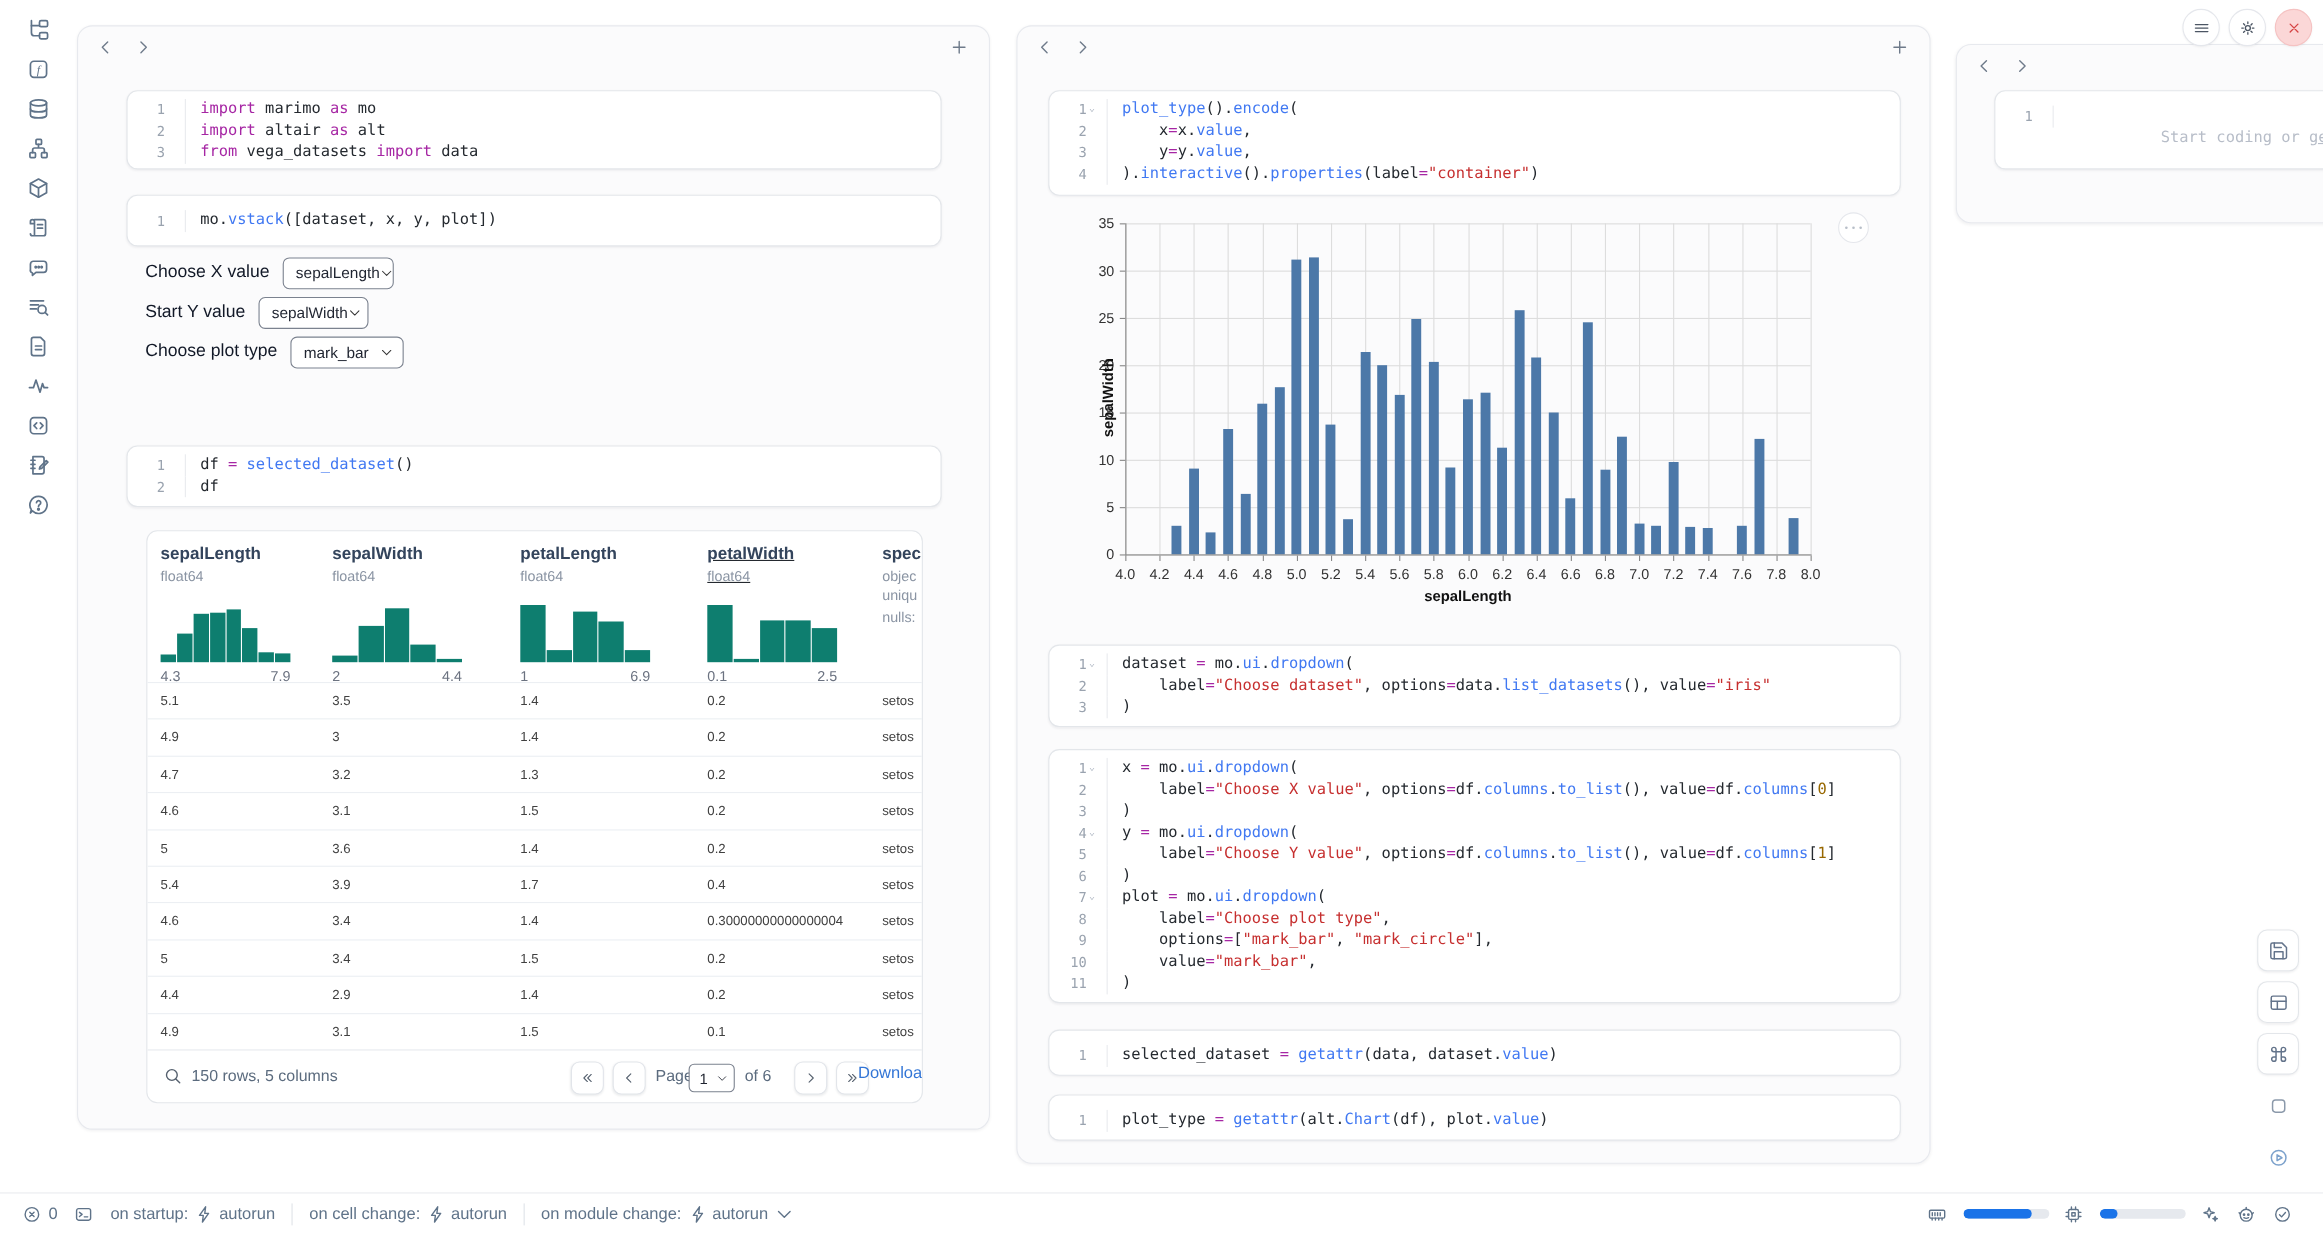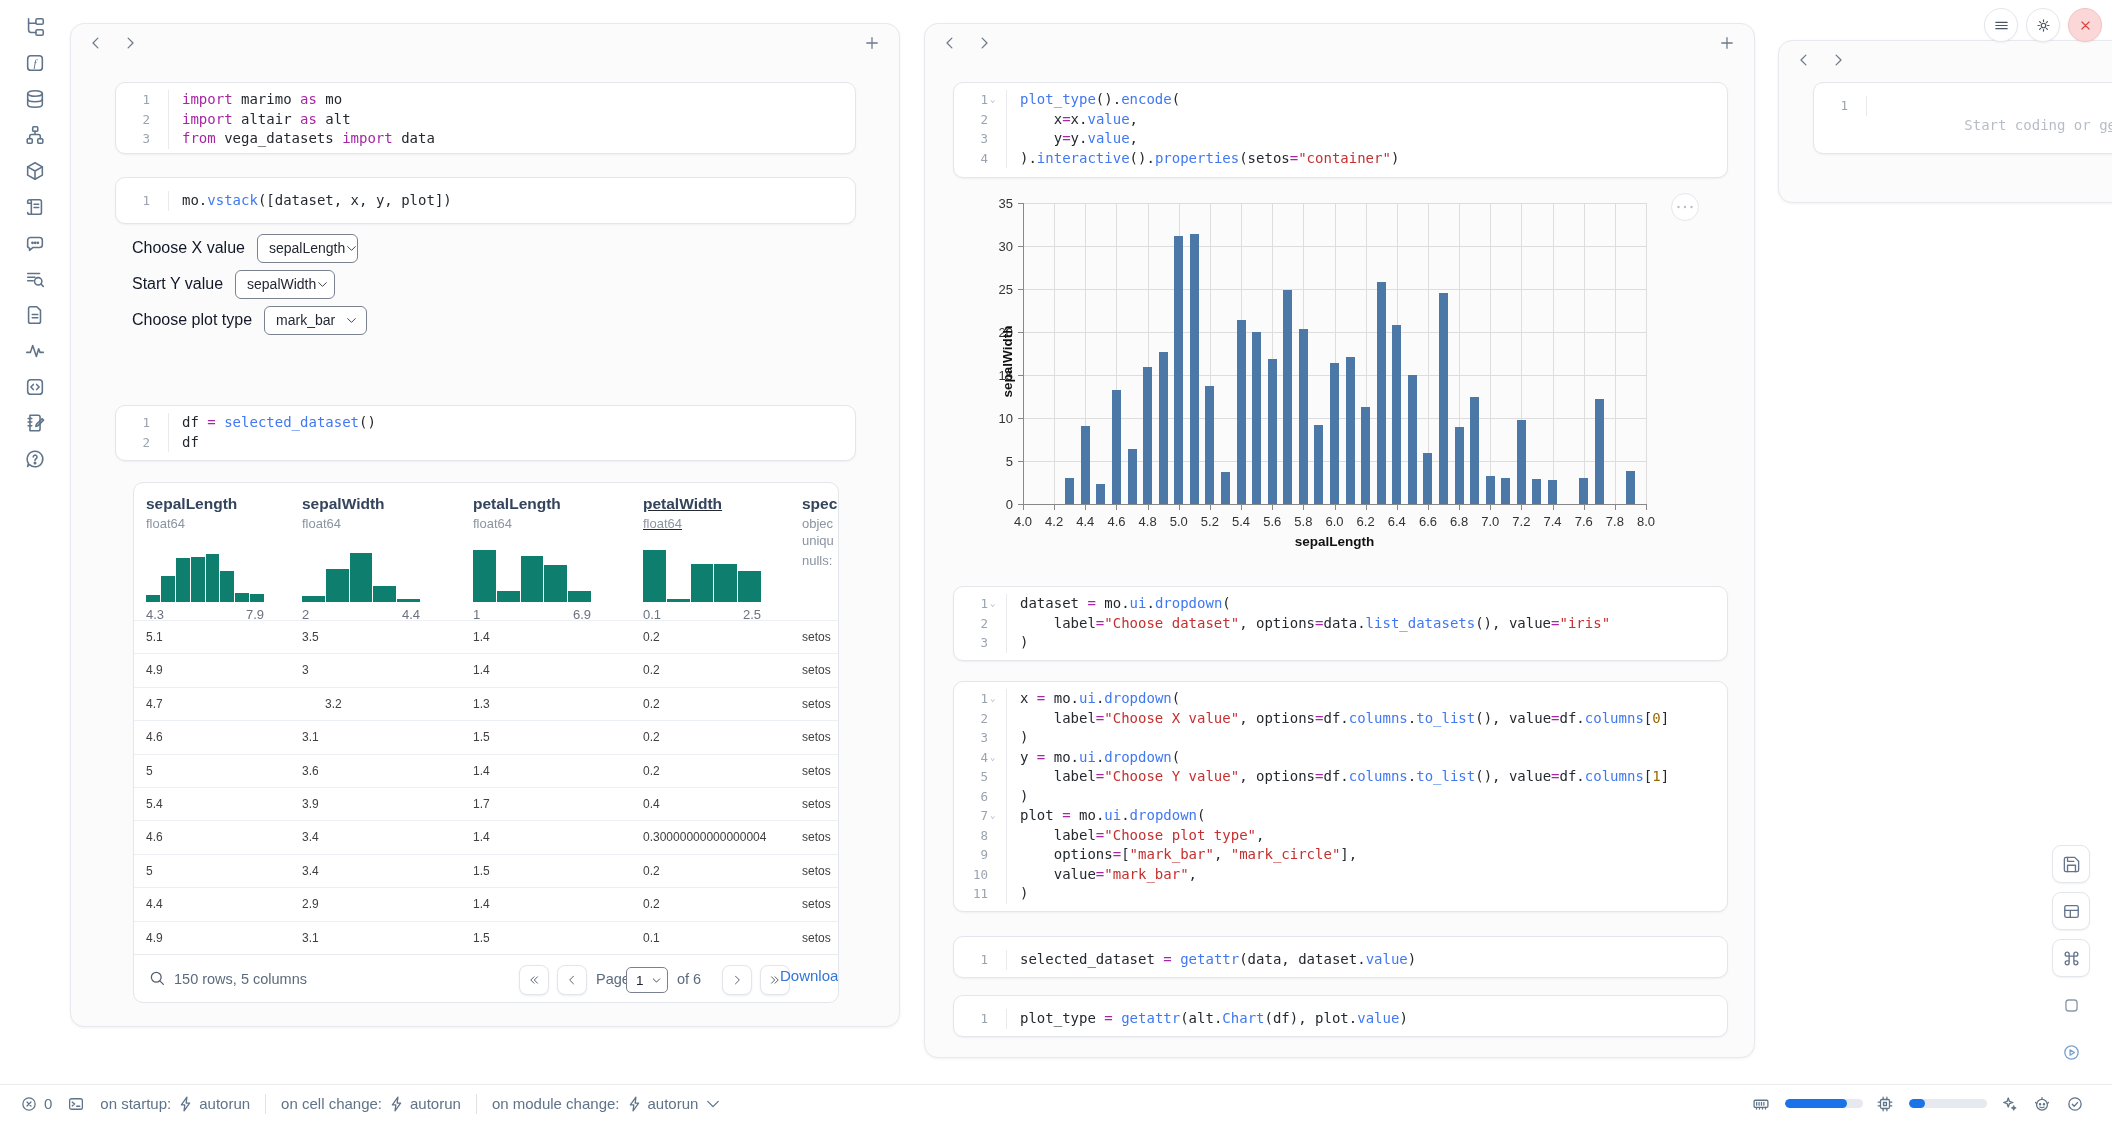--- a/index.html
+++ b/index.html
@@ -354,21 +354,21 @@
           </div>
           <div class="t-row">
             <div class="t-cell" style="left: 12px;">4.9</div>
             <div class="t-cell" style="left: 168px;">3</div>
             <div class="t-cell" style="left: 339px;">1.4</div>
             <div class="t-cell" style="left: 509px;">0.2</div>
             <div class="t-cell" style="left: 668px;">setos</div>
           </div>
           <div class="t-row">
             <div class="t-cell" style="left: 12px;">4.7</div>
-            <div class="t-cell" style="left: 168px; margin-left: 23px;">3.2</div>
+            <div class="t-cell" style="left: 168px;">3.2</div>
             <div class="t-cell" style="left: 339px;">1.3</div>
             <div class="t-cell" style="left: 509px;">0.2</div>
             <div class="t-cell" style="left: 668px;">setos</div>
           </div>
           <div class="t-row">
             <div class="t-cell" style="left: 12px;">4.6</div>
             <div class="t-cell" style="left: 168px;">3.1</div>
             <div class="t-cell" style="left: 339px;">1.5</div>
             <div class="t-cell" style="left: 509px;">0.2</div>
             <div class="t-cell" style="left: 668px;">setos</div>
@@ -468,21 +468,21 @@
             <path d="M9.5 5.5L16 12l-6.5 6.5"></path>
           </svg></span>
     </div>
     <span class="panel-plus"><svg viewBox="0 0 24 24" fill="none" stroke="currentColor" stroke-width="1.7" stroke-linecap="round" stroke-linejoin="round" width="100%" height="100%">
           <path d="M12 5v14M5 12h14"></path>
         </svg></span>
     <div class="cell" id="cell-plot" style="left:28px;top:58px;width:775px;height:96px">
         <div class="line"><span class="ln">1</span><span class="fold">⌄</span><span class="codetxt"><span class="tk-f">plot_type</span><span class="tk-p">().</span><span class="tk-f">encode</span><span class="tk-p">(</span></span></div>
         <div class="line"><span class="ln">2</span><span class="fold"></span><span class="codetxt"><span class="tk-p">    x</span><span class="tk-k">=</span><span class="tk-p">x.</span><span class="tk-f">value</span><span class="tk-p">,</span></span></div>
         <div class="line"><span class="ln">3</span><span class="fold"></span><span class="codetxt"><span class="tk-p">    y</span><span class="tk-k">=</span><span class="tk-p">y.</span><span class="tk-f">value</span><span class="tk-p">,</span></span></div>
-        <div class="line"><span class="ln">4</span><span class="fold"></span><span class="codetxt"><span class="tk-p">).</span><span class="tk-f">interactive</span><span class="tk-p">().</span><span class="tk-f">properties</span><span class="tk-p">(setos</span><span class="tk-k">=</span><span class="tk-s">"container"</span><span class="tk-p">)</span></span></div>
+        <div class="line"><span class="ln">4</span><span class="fold"></span><span class="codetxt"><span class="tk-p">).</span><span class="tk-f">interactive</span><span class="tk-p">().</span><span class="tk-f">properties</span><span class="tk-p">(label</span><span class="tk-k">=</span><span class="tk-s">"container"</span><span class="tk-p">)</span></span></div>
       </div>
     <div id="chart-area">
         <div id="chart-plot">
           <div class="gl-v" style="left: 0px;"></div>
           <div class="gl-v" style="left: 31.15px;"></div>
           <div class="gl-v" style="left: 62.3px;"></div>
           <div class="gl-v" style="left: 93.45px;"></div>
           <div class="gl-v" style="left: 124.6px;"></div>
           <div class="gl-v" style="left: 155.75px;"></div>
           <div class="gl-v" style="left: 186.9px;"></div>

